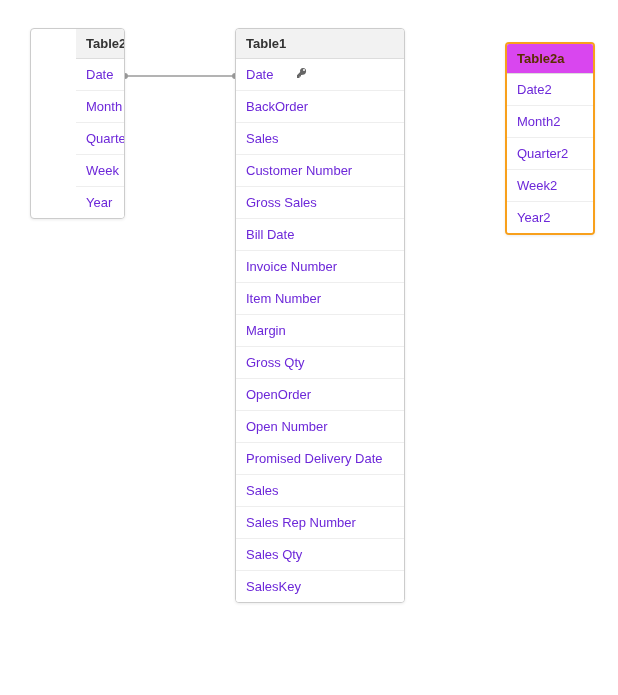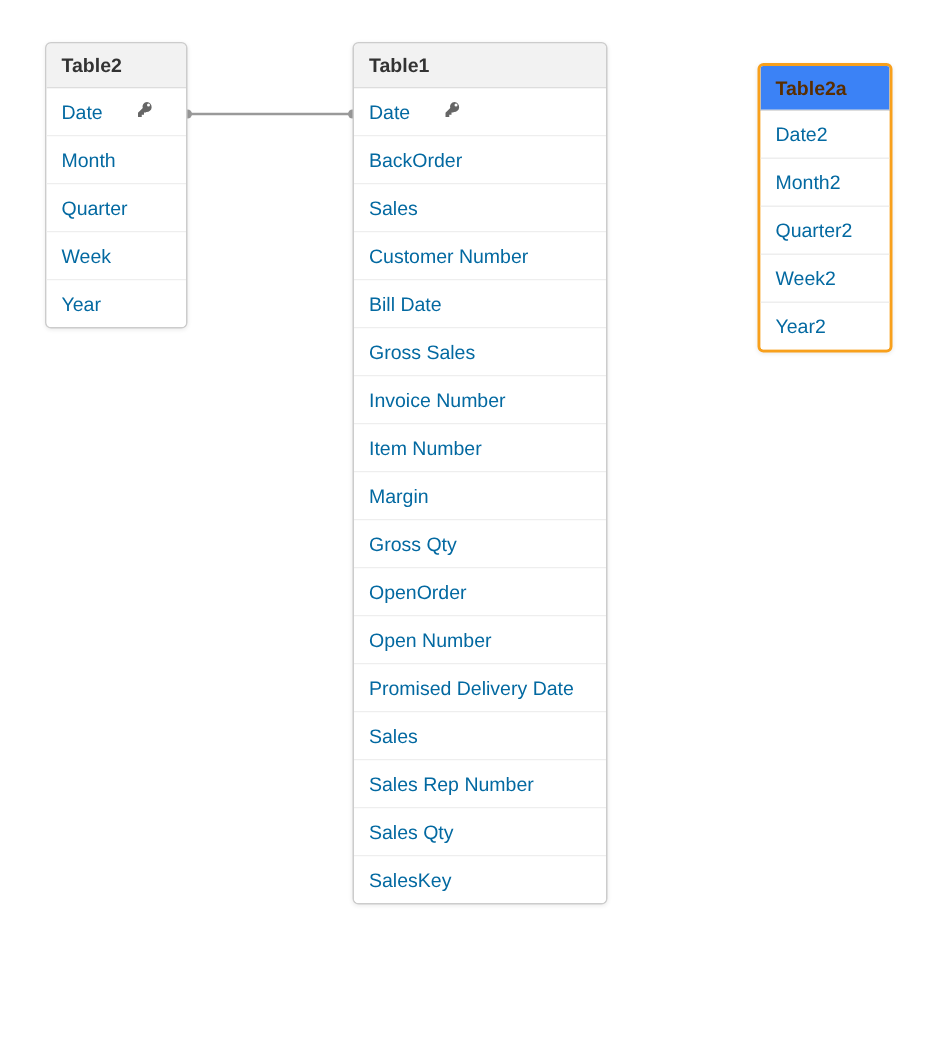--- a/index.html
+++ b/index.html
@@ -37,42 +37,42 @@
     font-size: 13px;
     padding: 7px 10px;
     background: #f2f2f2;
     border-bottom: 1px solid #dddddd;
     color: #333333;
   }
   .table.highlight {
     border: 2px solid #f8a01c;
   }
   .table.highlight .table-header {
-    background: #3b82f6;
+    background: #d946ef;
     color: #5a2e00;
   }
   .field {
     font-size: 13px;
-    color: #0369a1;
+    color: #6d28d9;
     padding: 8px 10px;
     border-bottom: 1px solid #eeeeee;
     display: flex;
     align-items: flex-start;
     gap: 20px;
     background: #ffffff;
   }
   .field:last-child { border-bottom: none; }
   .key-icon {
     display: inline-block;
     margin-left: 3px;
     line-height: 1;
   }
   .key-icon svg { display: block; }
   
-  #t-table2  { left: 30px;  top: 28px;  width: 95px; }
+  #t-table2  { left: 30px;  top: 28px;  width: 95px; padding-left: 45px; }
   #t-table1  { left: 235px; top: 28px;  width: 170px; }
   #t-table2a { left: 505px; top: 42px;  width: 90px; }
 </style>
 </head>
 <body>
 
 <div class="canvas">
 
   <svg class="connector" width="618" height="695">
     <line x1="125" y1="76" x2="235" y2="76" stroke="#9a9a9a" stroke-width="1.6"></line>
@@ -117,24 +117,24 @@
     <div class="field">
         <span>BackOrder</span>
       </div>
     <div class="field">
         <span>Sales</span>
       </div>
     <div class="field">
         <span>Customer Number</span>
       </div>
     <div class="field">
-        <span>Bill Date</span>
+        <span>Gross Sales</span>
       </div>
     <div class="field">
-        <span>Gross Sales</span>
+        <span>Bill Date</span>
       </div>
     <div class="field">
         <span>Invoice Number</span>
       </div>
     <div class="field">
         <span>Item Number</span>
       </div>
     <div class="field">
         <span>Margin</span>
       </div>

